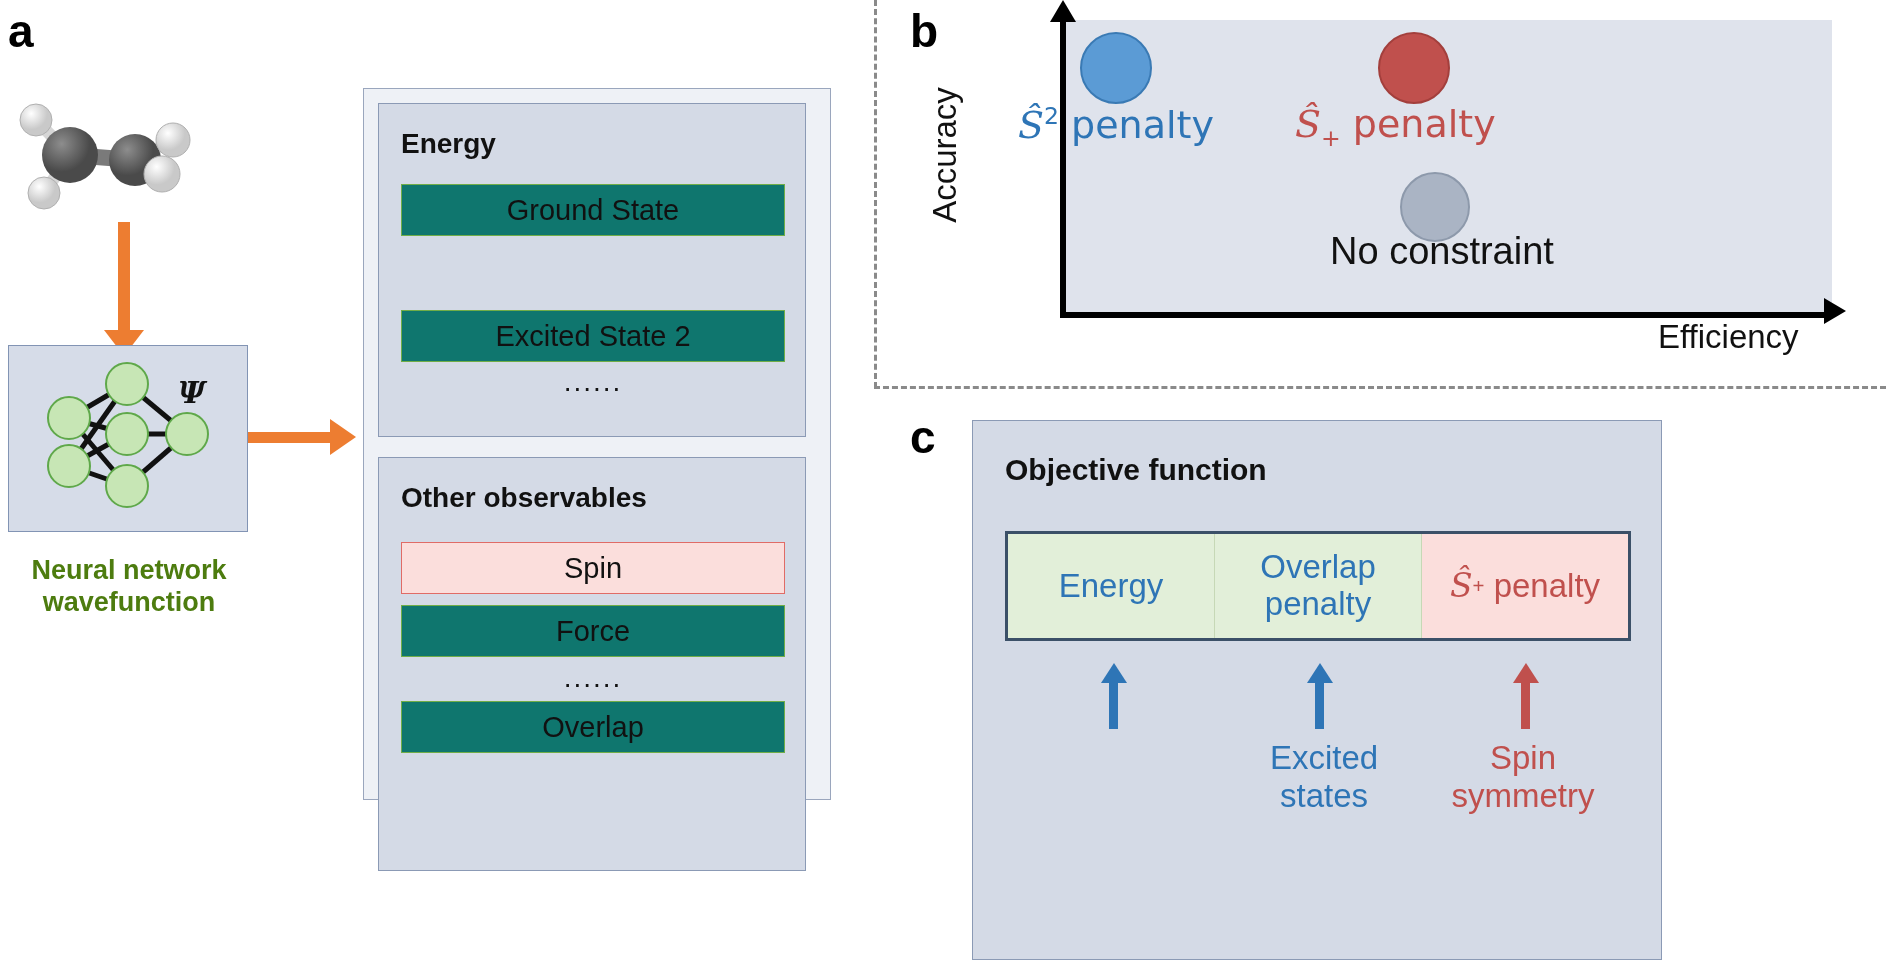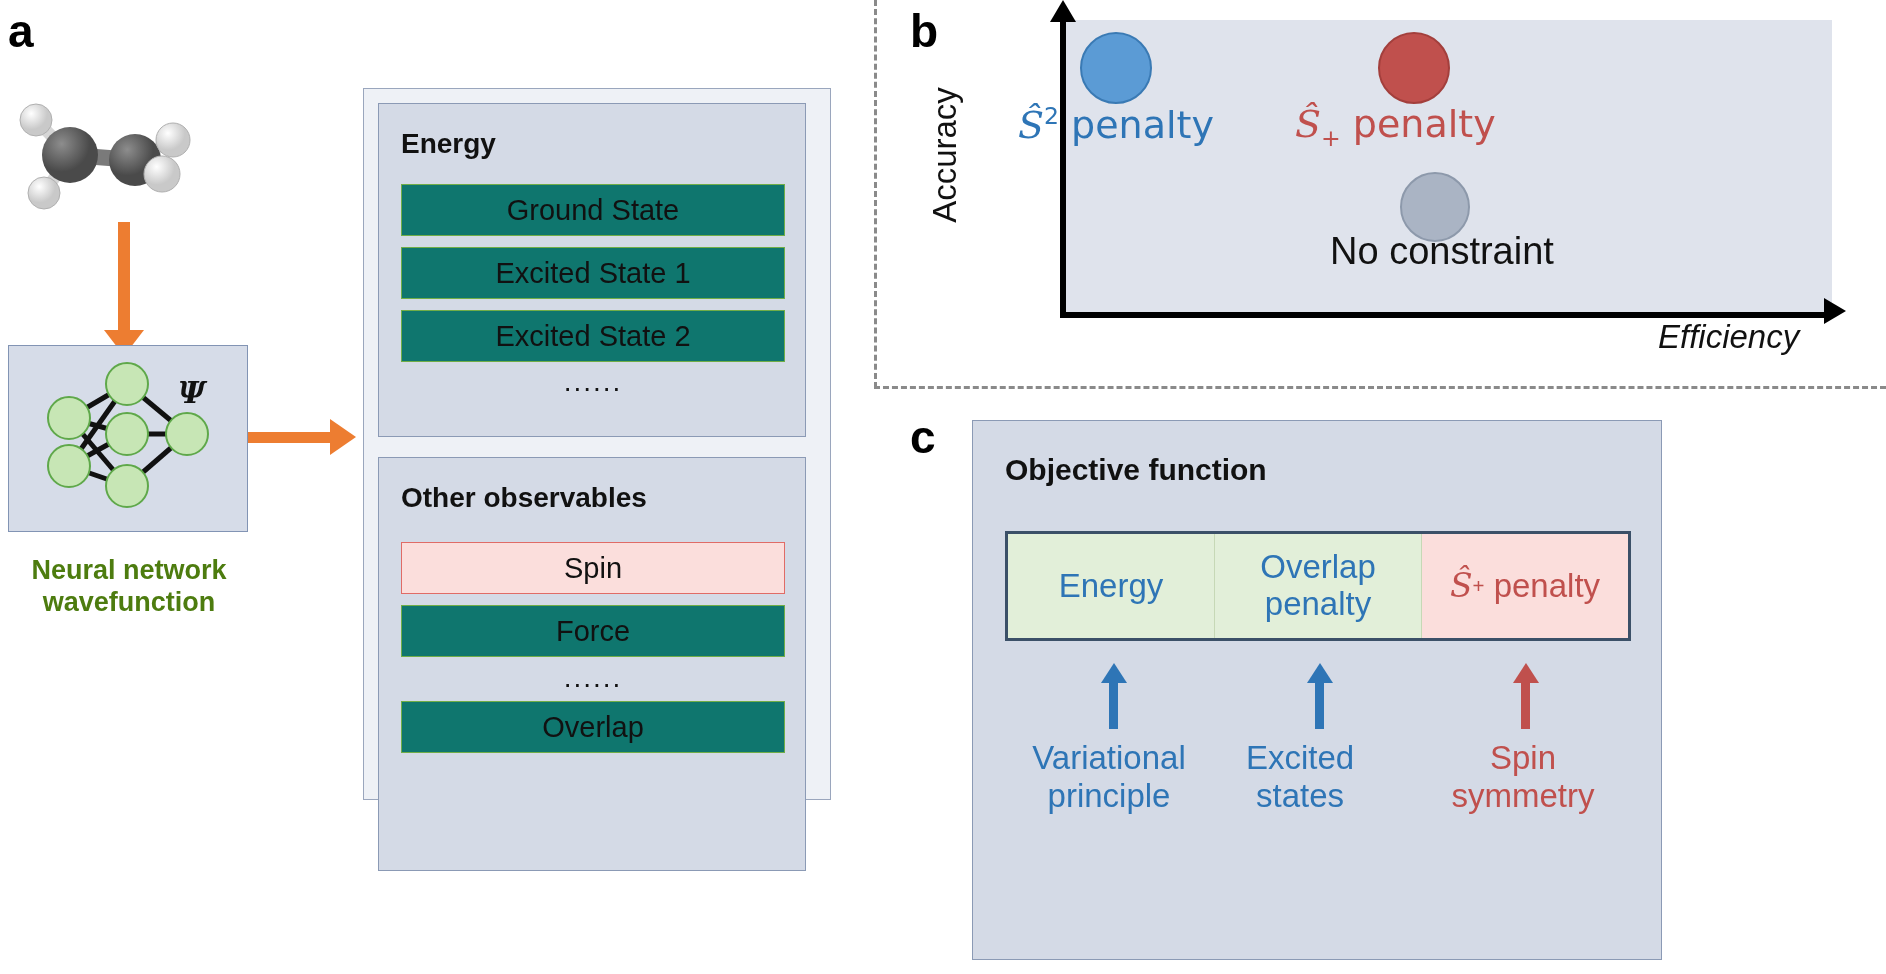--- a/index.html
+++ b/index.html
@@ -72,21 +72,21 @@
   #b-yaxis-head{left:150px;top:0px;width:0;height:0;
       border-left:13px solid transparent;border-right:13px solid transparent;
       border-bottom:22px solid #000;}
   #b-xaxis{left:160px;top:312px;width:770px;height:6px;background:#000;}
   #b-xaxis-head{left:924px;top:298px;width:0;height:0;
       border-top:13px solid transparent;border-bottom:13px solid transparent;
       border-left:22px solid #000;}
 
   #b-ylabel{left:45px;top:155px;transform:translate(-50%,-50%) rotate(-90deg);
       font-size:33px;color:#111;white-space:nowrap;}
-  #b-xlabel{left:758px;top:318px;font-size:33px;color:#111;white-space:nowrap;font-style:italic;}
+  #b-xlabel{left:758px;top:318px;font-size:33px;color:#111;white-space:nowrap;}
 
   .bubble{position:absolute;border-radius:50%;}
   #bubble-s2{left:180px;top:32px;width:68px;height:68px;
       background:#5b9bd5;border:2px solid #3a7ab4;}
   #bubble-splus{left:478px;top:32px;width:68px;height:68px;
       background:#c0504d;border:2px solid #a33f3c;}
   #bubble-none{left:500px;top:172px;width:66px;height:66px;
       background:#aab4c4;border:2px solid #8d99ab;}
 
   .bubble-label{position:absolute;font-size:38px;white-space:nowrap;
@@ -192,21 +192,20 @@
 wavefunction</div>
 
   <div class="abs" id="arrow-right"></div>
   <div class="abs" id="arrow-right-head"></div>
 
   <div class="abs" id="obs-container">
 
     <div class="obs-panel" id="energy-panel">
       <div class="panel-heading">Energy</div>
       <div class="obs-item green" style="top:80px;">Ground State</div>
-      <div class="obs-item green" style="top:143px;">Excited State 1</div>
       <div class="obs-item green" style="top:206px;">Excited State 2</div>
       <div class="ellipsis" style="top:262px;">......</div>
     </div>
 
     <div class="obs-panel" id="other-panel">
       <div class="panel-heading">Other observables</div>
       <div class="obs-item pink" style="top:84px;">Spin</div>
       <div class="obs-item green" style="top:147px;">Force</div>
       <div class="ellipsis" style="top:204px;">......</div>
       <div class="obs-item green" style="top:243px;">Overlap</div>
@@ -257,20 +256,18 @@
 
     <div class="c-arrow" style="left:136px;top:262px;height:46px;"></div>
     <div class="c-arrow-head" style="left:128px;top:242px;"></div>
 
     <div class="c-arrow" style="left:342px;top:262px;height:46px;"></div>
     <div class="c-arrow-head" style="left:334px;top:242px;"></div>
 
     <div class="c-arrow red" style="left:548px;top:262px;height:46px;"></div>
     <div class="c-arrow-head red" style="left:540px;top:242px;"></div>
 
-    <div class="c-caption blue" style="left:36px;top:318px;width:200px;">Variational
-principle</div>
-    <div class="c-caption blue" style="left:232px;top:318px;width:190px;">Excited
+    <div class="c-caption blue" style="left:256px;top:318px;width:190px;">Excited
 states</div>
     <div class="c-caption red" style="left:455px;top:318px;width:190px;">Spin
 symmetry</div>
   </div>
 </div>
 
 </body></html>

